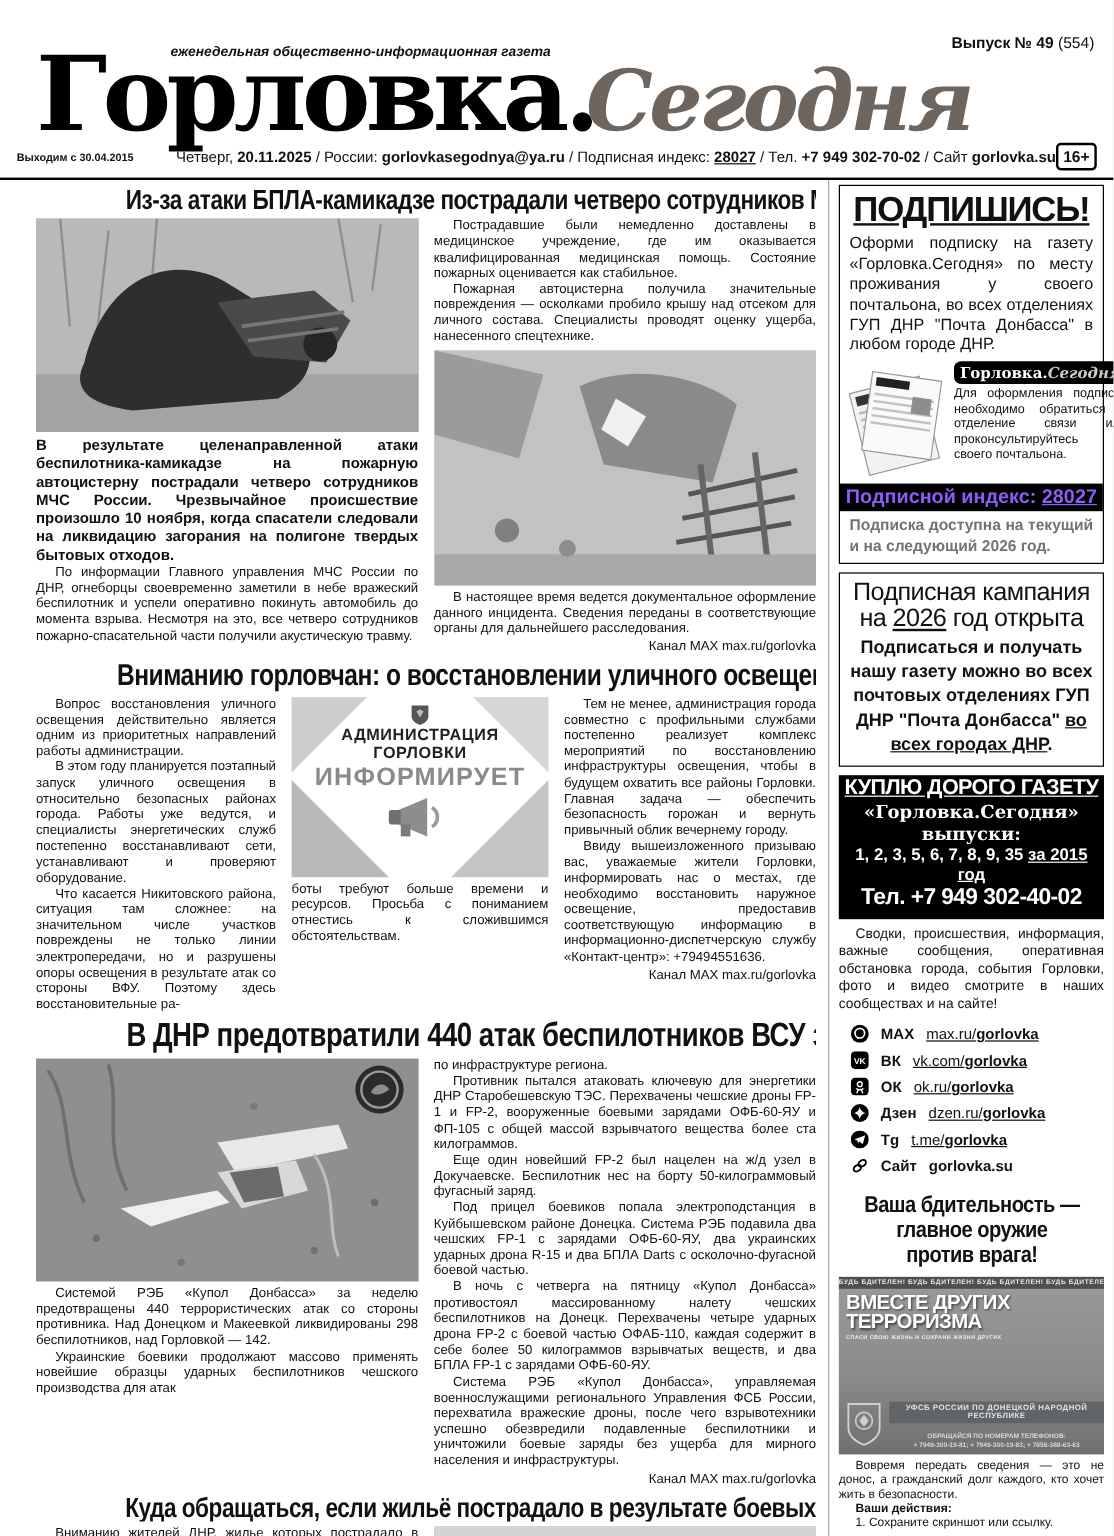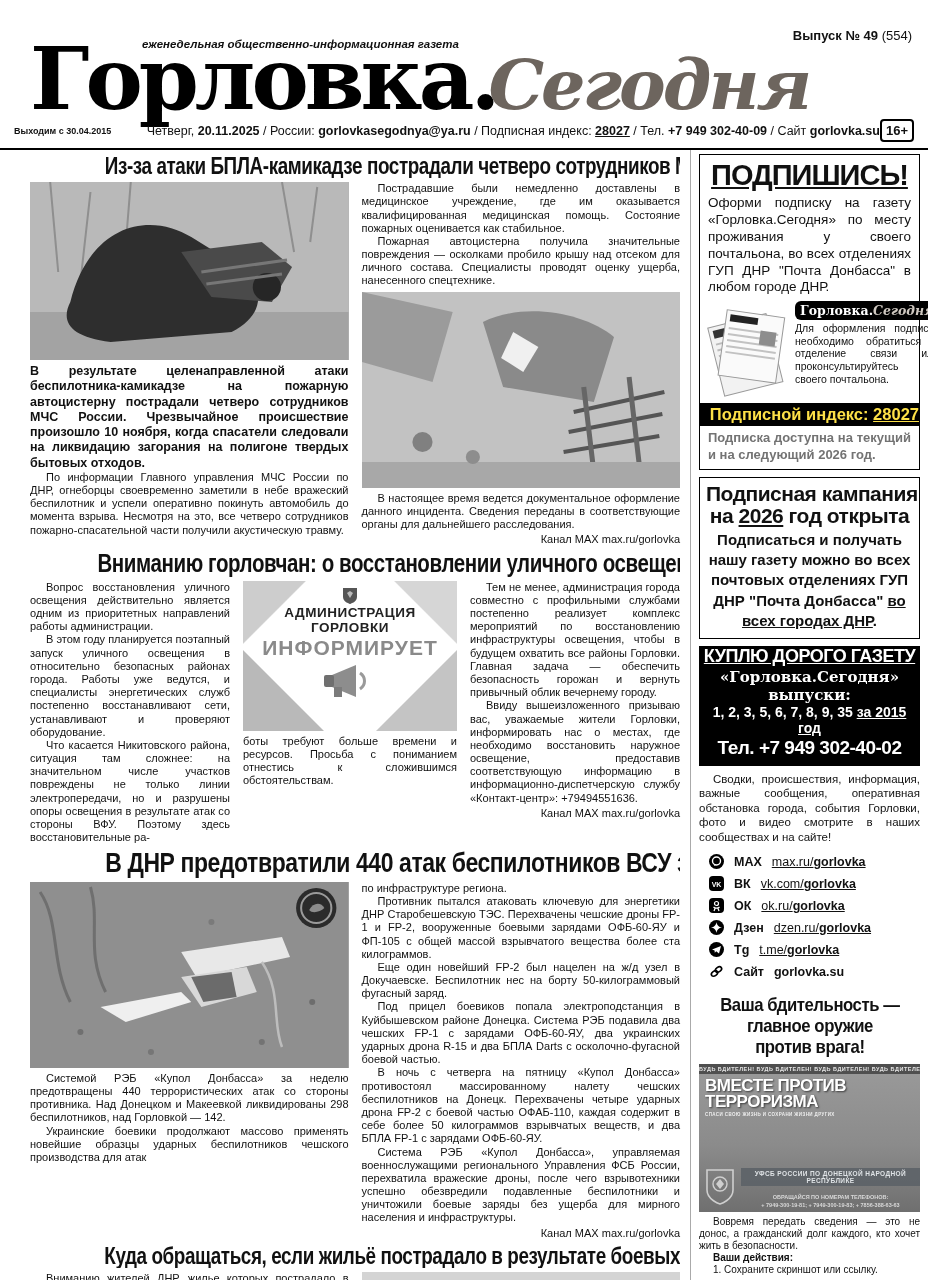--- a/index.html
+++ b/index.html
@@ -63,24 +63,24 @@
   .sub-box { padding:4px 0 6px 0; }
   .sub-title { text-align:center; font-size:29px; font-weight:700; text-decoration:underline; letter-spacing:-1px; }
   .sub-body { font-size:13.5px; line-height:1.25; padding:3px 8px; text-align:justify; }
   .sub-mid { display:flex; gap:5px; padding:2px 6px 4px 6px; }
   .np-stack { width:84px; height:96px; flex:none; position:relative; }
   .np-stack svg { width:100%; height:100%; }
   .sub-right { flex:1; }
   .mini-logo { background:#000; color:#fff; border-radius:6px; font-family:"DejaVu Serif", serif; font-weight:700; font-size:12.5px; padding:2px 5px; display:inline-block; margin-bottom:2px; }
   .mini-logo i { font-style:italic; color:#cfc8c0; }
   .sub-note { font-size:10.5px; line-height:1.2; text-align:justify; }
-  .index-bar { background:#000; color:#fde047; font-weight:700; font-size:16.5px; text-align:right; padding:2px 0; margin-top:2px; }
+  .index-bar { background:#000; color:#8b5cf6; font-weight:700; font-size:16.5px; text-align:center; padding:2px 0; margin-top:2px; }
   .avail { color:#737373; font-weight:700; font-size:13px; text-align:justify; padding:4px 8px 0 8px; line-height:1.25; }
   .camp-box { padding:5px 6px 7px 6px; text-align:center; }
-  .camp-title { font-weight:700; font-size:21px; line-height:1.05; letter-spacing:-0.5px; white-space:nowrap; }
+  .camp-title { font-weight:400; font-size:21px; line-height:1.05; letter-spacing:-0.5px; white-space:nowrap; }
   .camp-body { font-weight:700; font-size:15px; line-height:1.35; margin-top:3px; }
   .buy-box { background:#000; color:#fff; text-align:center; padding:0 4px 7px 4px; margin-bottom:6px; }
   .buy-l1 { font-weight:700; font-size:18px; text-decoration:underline; letter-spacing:-0.5px; }
   .buy-l2 { font-size:15px; margin-top:1px; }
   .buy-l2 .serif { font-family:"DejaVu Serif", serif; font-weight:700; }
   .buy-l3 { font-weight:700; font-size:14px; }
   .buy-l4 { font-weight:700; font-size:19px; margin-top:1px; letter-spacing:-0.5px; }
   .community { font-size:11.5px; line-height:1.25; text-align:justify; text-indent:14px; margin-bottom:5px; }
   .socials { padding:2px 0 2px 10px; }
   .social-row { display:flex; align-items:center; gap:10px; height:22px; }
@@ -108,21 +108,21 @@
 <div class="page">
 
   <header class="masthead">
     <div class="issue"><b>Выпуск № 49</b><span> (554)</span></div>
     <div class="tagline">еженедельная общественно-информационная газета</div>
     <div class="title-row">
       <span class="title-black">Горловка.</span><span class="title-script">Сегодня</span>
     </div>
     <div class="mast-info">
       <span class="since">Выходим с 30.04.2015</span>
-      <span class="info-line"><span>Четверг, </span><b>20.11.2025</b><span> / России: </span><b>gorlovkasegodnya@ya.ru</b><span> / Подписная индекс: </span><b class="u">28027</b><span> / Тел. </span><b>+7 949 302-40-09</b><span> / Сайт </span><b>gorlovka.su</b></span>
+      <span class="info-line"><span>Четверг, </span><b>20.11.2025</b><span> / России: </span><b>gorlovkasegodnya@ya.ru</b><span> / Подписная индекс: </span><b class="u">28027</b><span> / Тел. </span><b>+7 949 302-70-02</b><span> / Сайт </span><b>gorlovka.su</b></span>
       <span class="age-badge">16+</span>
     </div>
   </header>
 
   <div class="content">
 
     <main class="main-col">
 
       <section class="article">
         <h2 class="headline h-a1"><span>Из-за атаки БПЛА-камикадзе пострадали четверо сотрудников МЧС России</span></h2>
@@ -380,21 +380,21 @@
           <span class="s-link"><span></span><b>gorlovka.su</b></span>
         </div>
       </div>
 
       <div class="vig-headline">
         <span><span>Ваша бдительность —</span><br><span>главное оружие</span><br><span>против врага!</span></span>
       </div>
 
       <div class="poster">
         <div class="poster-band">БУДЬ БДИТЕЛЕН!  БУДЬ БДИТЕЛЕН!  БУДЬ БДИТЕЛЕН!  БУДЬ БДИТЕЛЕН!</div>
-        <div class="poster-title"><span>ВМЕСТЕ ПРОТИВ</span><br><span>ТЕРРОРИЗМА</span></div>
+        <div class="poster-title"><span>ВМЕСТЕ ДРУГИХ</span><br><span>ТЕРРОРИЗМА</span></div>
         <div class="poster-sub">СПАСИ СВОЮ ЖИЗНЬ И СОХРАНИ ЖИЗНИ ДРУГИХ</div>
         <svg class="fsb" viewBox="0 0 30 38">
             <path d="M2 2 H28 V22 C28 32 15 36 15 36 C15 36 2 32 2 22 Z" fill="none" stroke="#cfcfcf" stroke-width="1.6"></path>
             <circle cx="15" cy="16" r="7" fill="none" stroke="#cfcfcf" stroke-width="1.4"></circle>
             <path d="M11 16 L15 11 L19 16 L15 21 Z" fill="#cfcfcf"></path>
           </svg>
         <div class="poster-org">УФСБ РОССИИ ПО ДОНЕЦКОЙ НАРОДНОЙ РЕСПУБЛИКЕ</div>
         <div class="poster-call"><span>ОБРАЩАЙСЯ ПО НОМЕРАМ ТЕЛЕФОНОВ:</span><br><span>+ 7949-300-19-81; + 7949-300-19-83; + 7856-388-63-63</span></div>
       </div>
 

